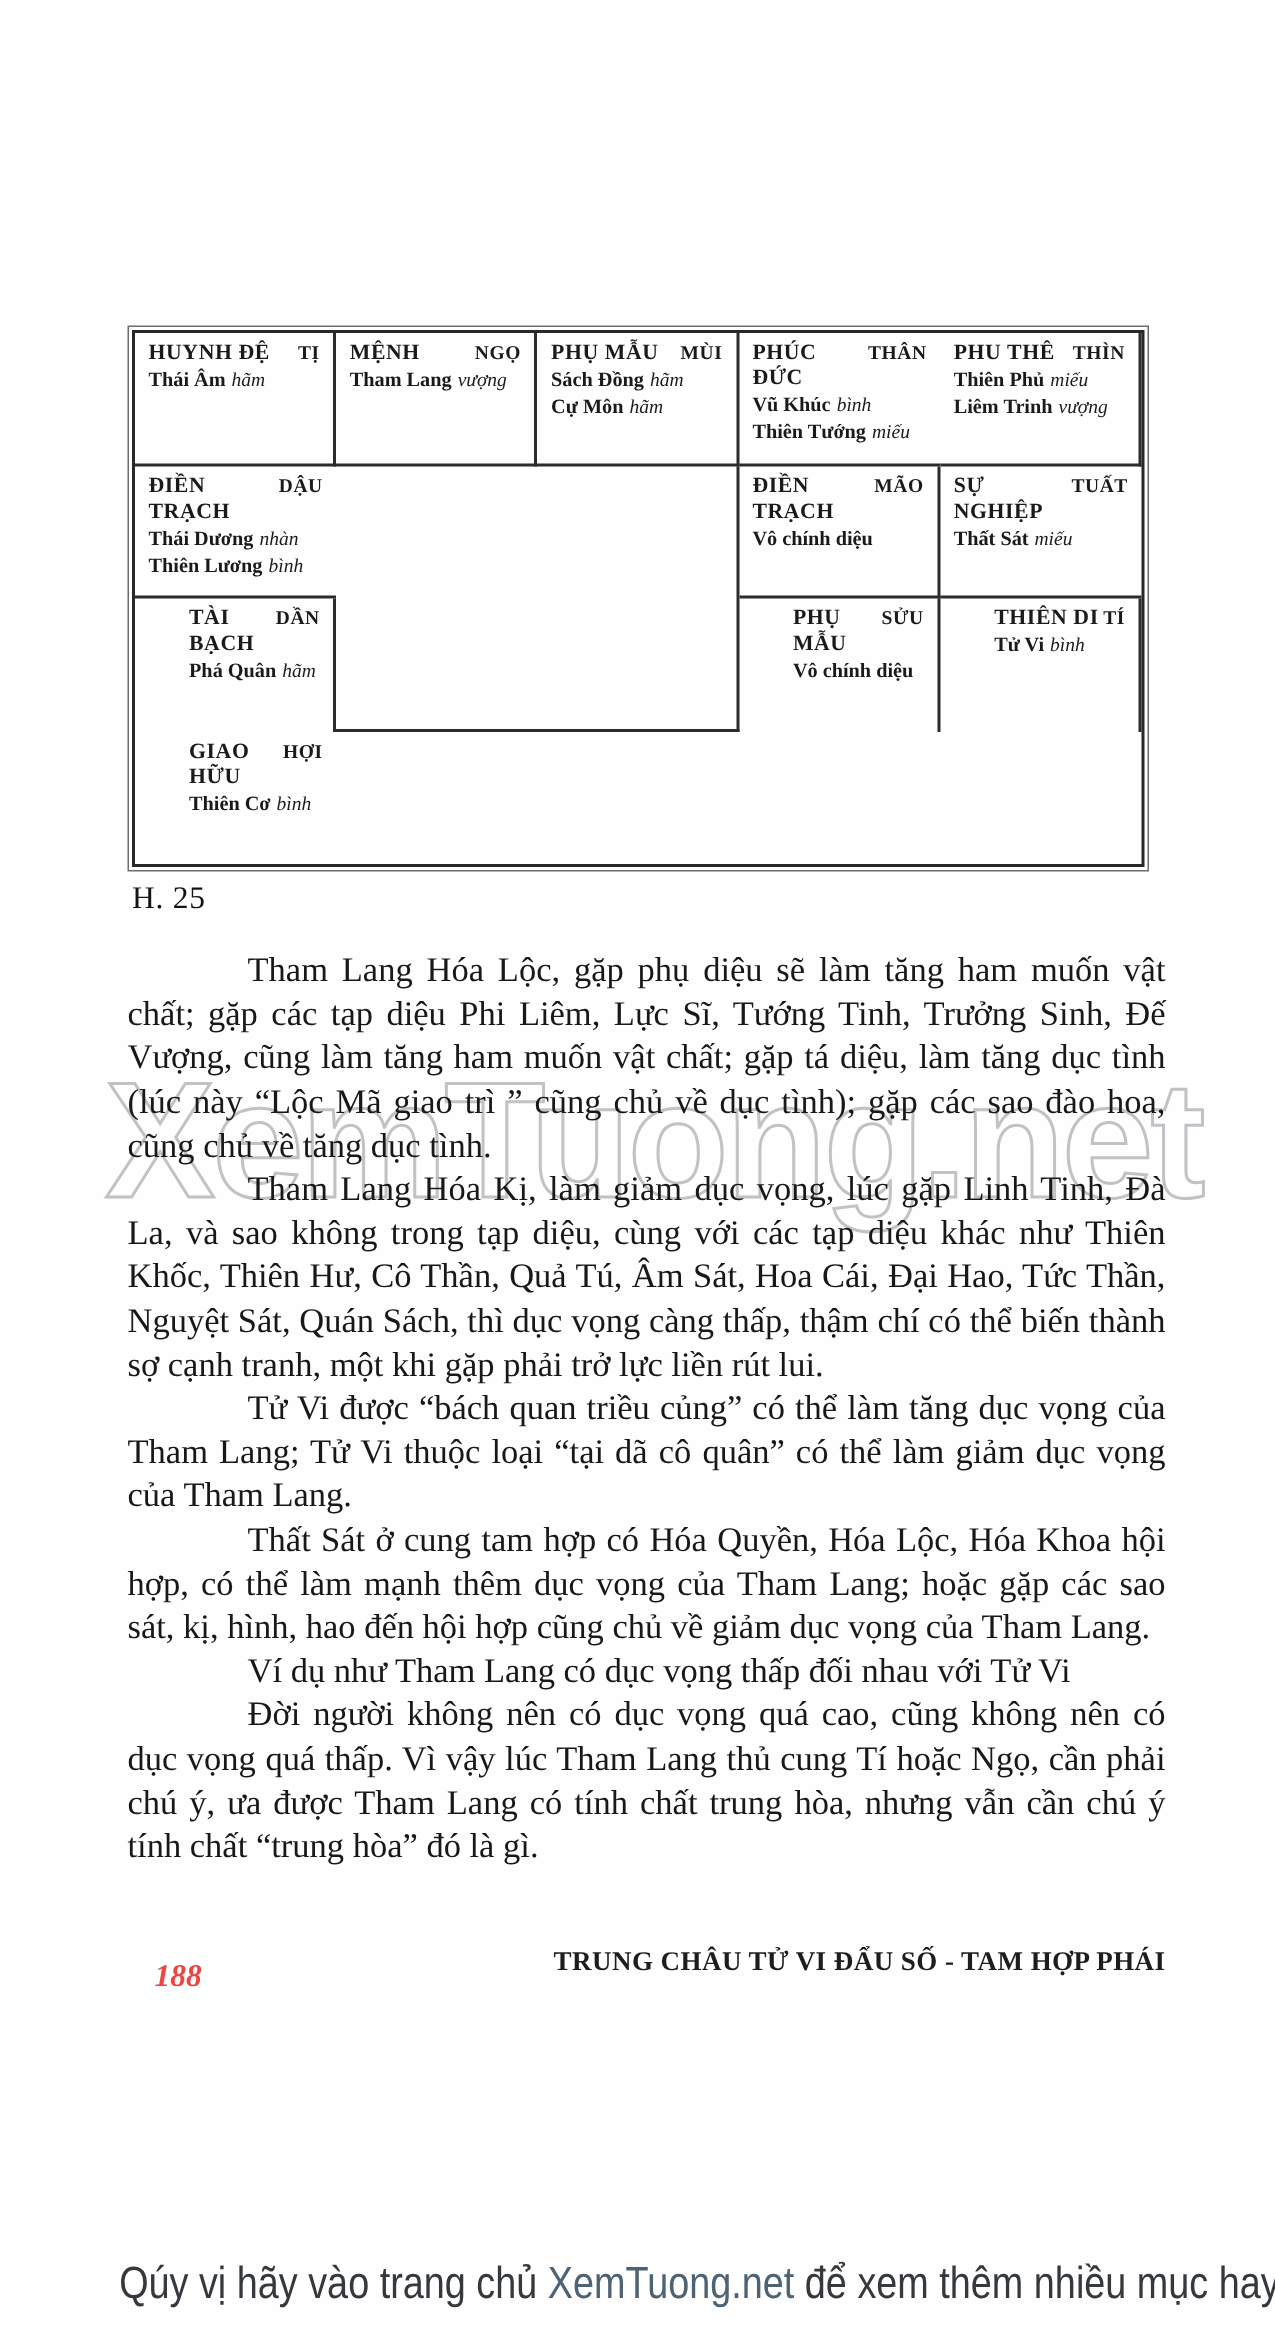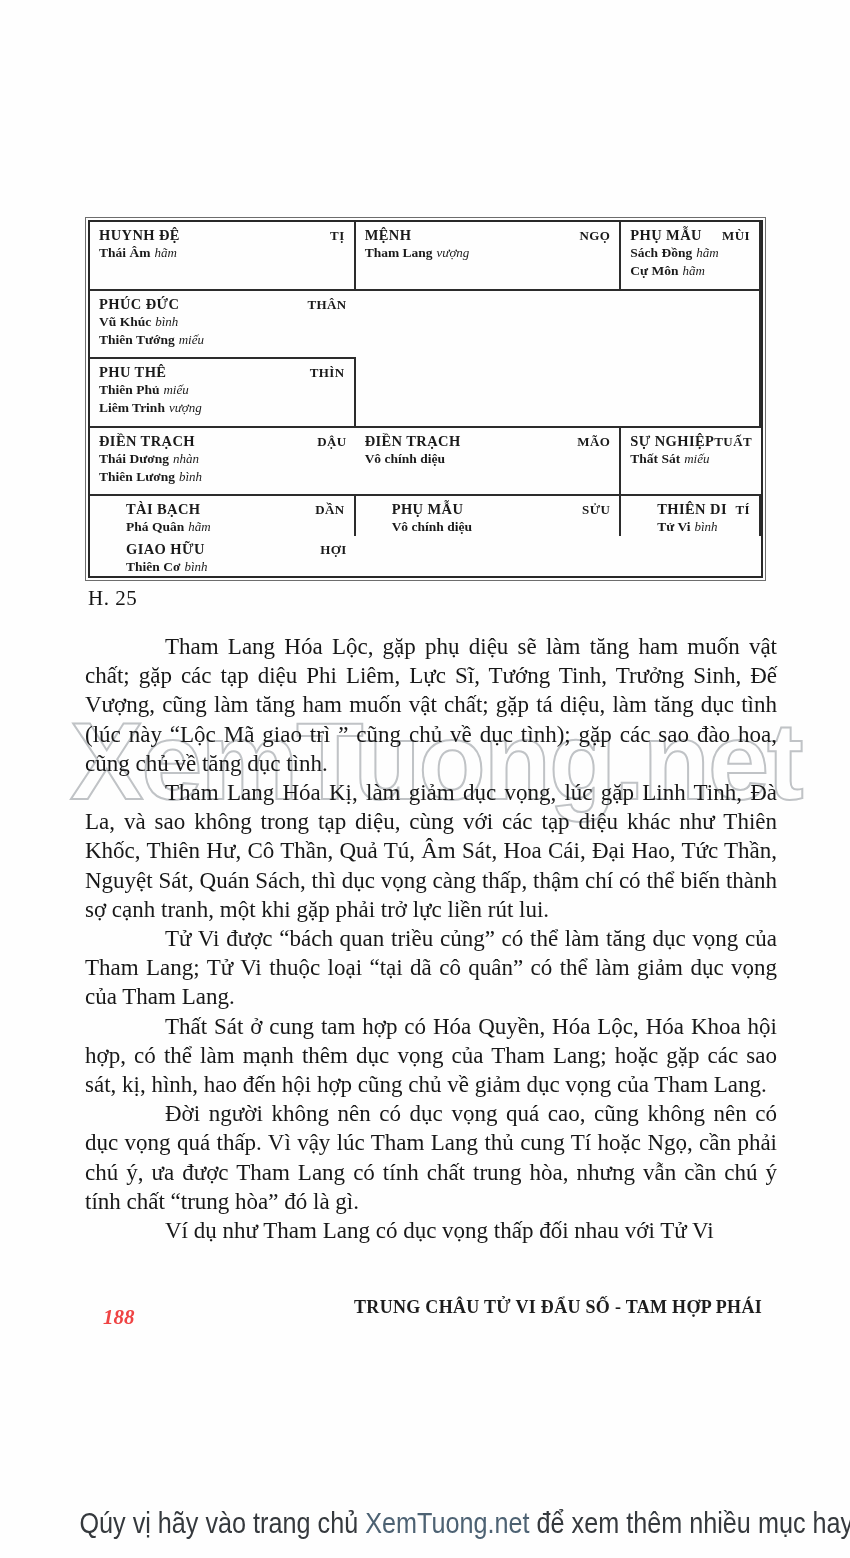--- a/index.html
+++ b/index.html
@@ -12,21 +12,21 @@
     overflow: hidden;
   }
   .page { position: absolute; inset: 0; }
 
   
   .chart {
     position: absolute;
     left: 88px; top: 220px;
     width: 675px; height: 358px;
     display: grid;
-    grid-template-columns: repeat(2, 1fr);
+    grid-template-columns: repeat(5, 1fr);
     grid-template-rows: repeat(4, 1fr);
     border: 2px solid #282828;
     outline: 1px solid #6d6d6d;
     outline-offset: 2px;
     background: #fefefe;
     box-sizing: border-box;
   }
   .cell {
     border-right: 2px solid #2c2c2c;
     border-bottom: 2px solid #2c2c2c;
@@ -88,21 +88,21 @@
   .page-number {
     position: absolute;
     left: 103px; top: 1305px;
     font-size: 21px;
     font-style: italic;
     font-weight: bold;
     color: #ef4444;
   }
   .running-title {
     position: absolute;
-    right: 88px; top: 1297px;
+    right: 73px; top: 1297px;
     font-size: 18px;
     font-weight: bold;
     letter-spacing: 0.3px;
     color: #1d1d1d;
   }
 
   
   .banner {
     position: absolute;
     left: 0; top: 1506px; width: 100%;
@@ -232,22 +232,22 @@
 
   <div class="fig-caption">H. 25</div>
 
   <div class="watermark">XemTuong.net</div>
 
   <div class="body-text">
     <p>Tham Lang Hóa Lộc, gặp phụ diệu sẽ làm tăng ham muốn vật chất; gặp các tạp diệu Phi Liêm, Lực Sĩ, Tướng Tinh, Trưởng Sinh, Đế Vượng, cũng làm tăng ham muốn vật chất; gặp tá diệu, làm tăng dục tình (lúc này “Lộc Mã giao trì ” cũng chủ về dục tình); gặp các sao đào hoa, cũng chủ về tăng dục tình.</p>
     <p>Tham Lang Hóa Kị, làm giảm dục vọng, lúc gặp Linh Tinh, Đà La, và sao không trong tạp diệu, cùng với các tạp diệu khác như Thiên Khốc, Thiên Hư, Cô Thần, Quả Tú, Âm Sát, Hoa Cái, Đại Hao, Tức Thần, Nguyệt Sát, Quán Sách, thì dục vọng càng thấp, thậm chí có thể biến thành sợ cạnh tranh, một khi gặp phải trở lực liền rút lui.</p>
     <p>Tử Vi được “bách quan triều củng” có thể làm tăng dục vọng của Tham Lang; Tử Vi thuộc loại “tại dã cô quân” có thể làm giảm dục vọng của Tham Lang.</p>
     <p>Thất Sát ở cung tam hợp có Hóa Quyền, Hóa Lộc, Hóa Khoa hội hợp, có thể làm mạnh thêm dục vọng của Tham Lang; hoặc gặp các sao sát, kị, hình, hao đến hội hợp cũng chủ về giảm dục vọng của Tham Lang.</p>
+    <p>Ví dụ như Tham Lang có dục vọng thấp đối nhau với Tử Vi</p>
     <p>Đời người không nên có dục vọng quá cao, cũng không nên có dục vọng quá thấp. Vì vậy lúc Tham Lang thủ cung Tí hoặc Ngọ, cần phải chú ý, ưa được Tham Lang có tính chất trung hòa, nhưng vẫn cần chú ý tính chất “trung hòa” đó là gì.</p>
-    <p>Ví dụ như Tham Lang có dục vọng thấp đối nhau với Tử Vi</p>
   </div>
 
   <div class="page-number">188</div>
   <div class="running-title">TRUNG CHÂU TỬ VI ĐẨU SỐ - TAM HỢP PHÁI</div>
 
   <div class="banner">
     <span class="banner-scale"><span>Qúy vị hãy vào trang chủ </span><span class="banner-brand">XemTuong.net</span><span> để xem thêm nhiều mục hay khác</span></span>
   </div>
 
 </div>

